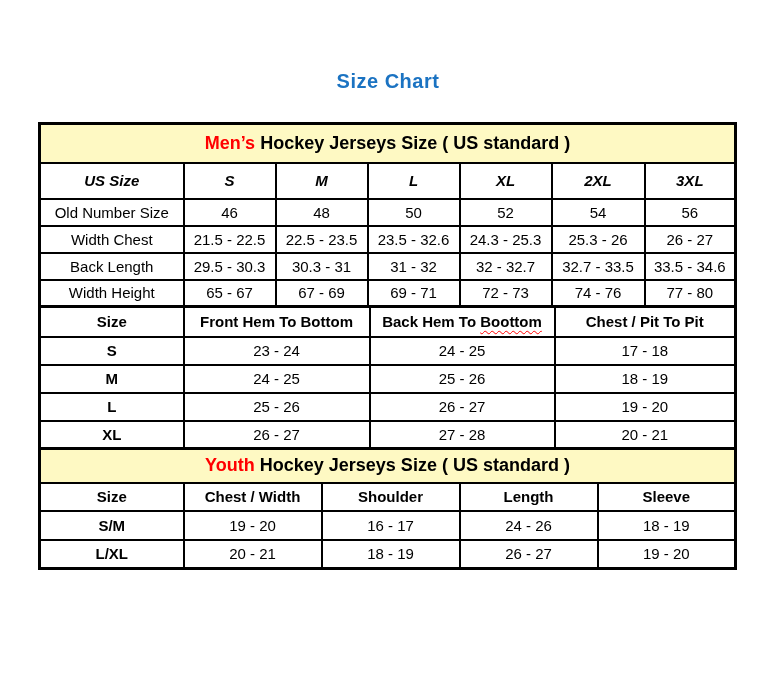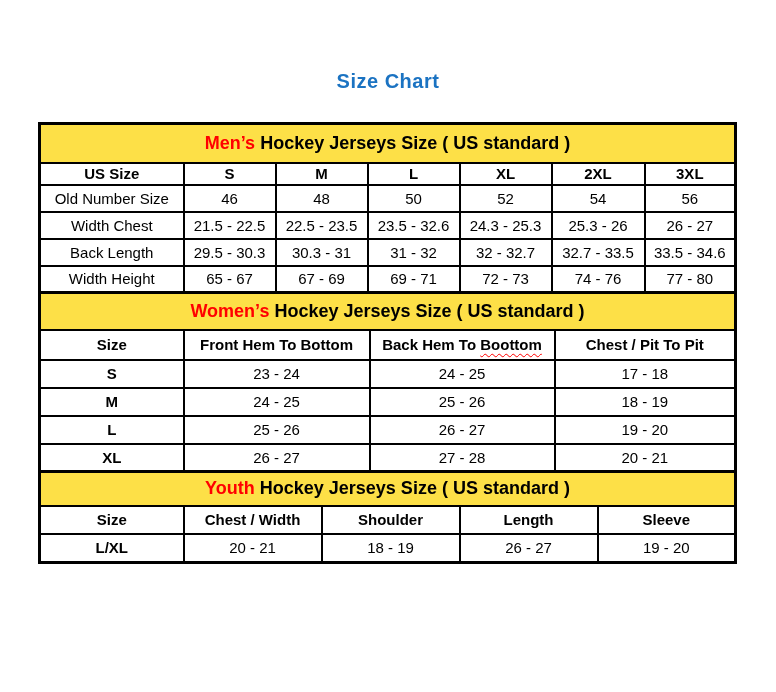--- a/index.html
+++ b/index.html
@@ -34,31 +34,31 @@
   th, td {
     border: 2px solid #000000;
     text-align: center;
     vertical-align: middle;
     font-size: 15px;
     padding: 0 2px;
     overflow: hidden;
     white-space: nowrap;
   }
   .section-row td {
-    background: #fde047;
+    background: #fef9c3;
     font-size: 18px;
     font-weight: 700;
     height: 38px;
   }
   .section-row .section-highlight { color: #FF0000; }
   .section-row .section-rest { color: #000000; }
   th { font-weight: 700; }
   td.row-label-bold { font-weight: 700; }
   
-  .men-table th { height: 22px; }
+  .men-table th { height: 36px; font-style: italic; }
   .men-table td { height: 27px; }
   .men-table .section-row td { height: 39px; }
   .women-table th { height: 30px; }
   .women-table td { height: 28px; }
   .women-table .section-row td { height: 37px; }
   .youth-table th { height: 28px; }
   .youth-table td { height: 29px; }
   .youth-table .section-row td { height: 34px; }
   .squiggle {
     text-decoration: underline wavy #FF0000;
@@ -139,26 +139,20 @@
     </table>
 
   <table class="women-table">
     <colgroup>
       <col style="width:144px">
         <col style="width:186px">
         <col style="width:185px">
         <col style="width:181px">
     </colgroup>
     <tbody>
-        <tr class="section-row">
-      <td colspan="4">
-        <span class="section-highlight">Women’s</span>
-        <span class="section-rest">Hockey Jerseys Size ( US standard )</span>
-      </td>
-    </tr>
     <tr>
       <th>Size</th>
       <th>Front Hem To Bottom</th>
       <th>
         <span>Back Hem To</span>
         <span class="squiggle">Boottom</span>
       </th>
       <th>Chest / Pit To Pit</th>
     </tr>
     <tr>
@@ -204,20 +198,27 @@
       </td>
     </tr>
     <tr>
       <th>Size</th>
       <th>Chest / Width</th>
       <th>Shoulder</th>
       <th>Length</th>
       <th>Sleeve</th>
     </tr>
     <tr>
+      <td class="row-label-bold">S/M</td>
+      <td>19 - 20</td>
+      <td>16 - 17</td>
+      <td>24 - 26</td>
+      <td>18 - 19</td>
+    </tr>
+    <tr>
       <td class="row-label-bold">L/XL</td>
       <td>20 - 21</td>
       <td>18 - 19</td>
       <td>26 - 27</td>
       <td>19 - 20</td>
     </tr>
   </tbody>
     </table>
 
 </div>

